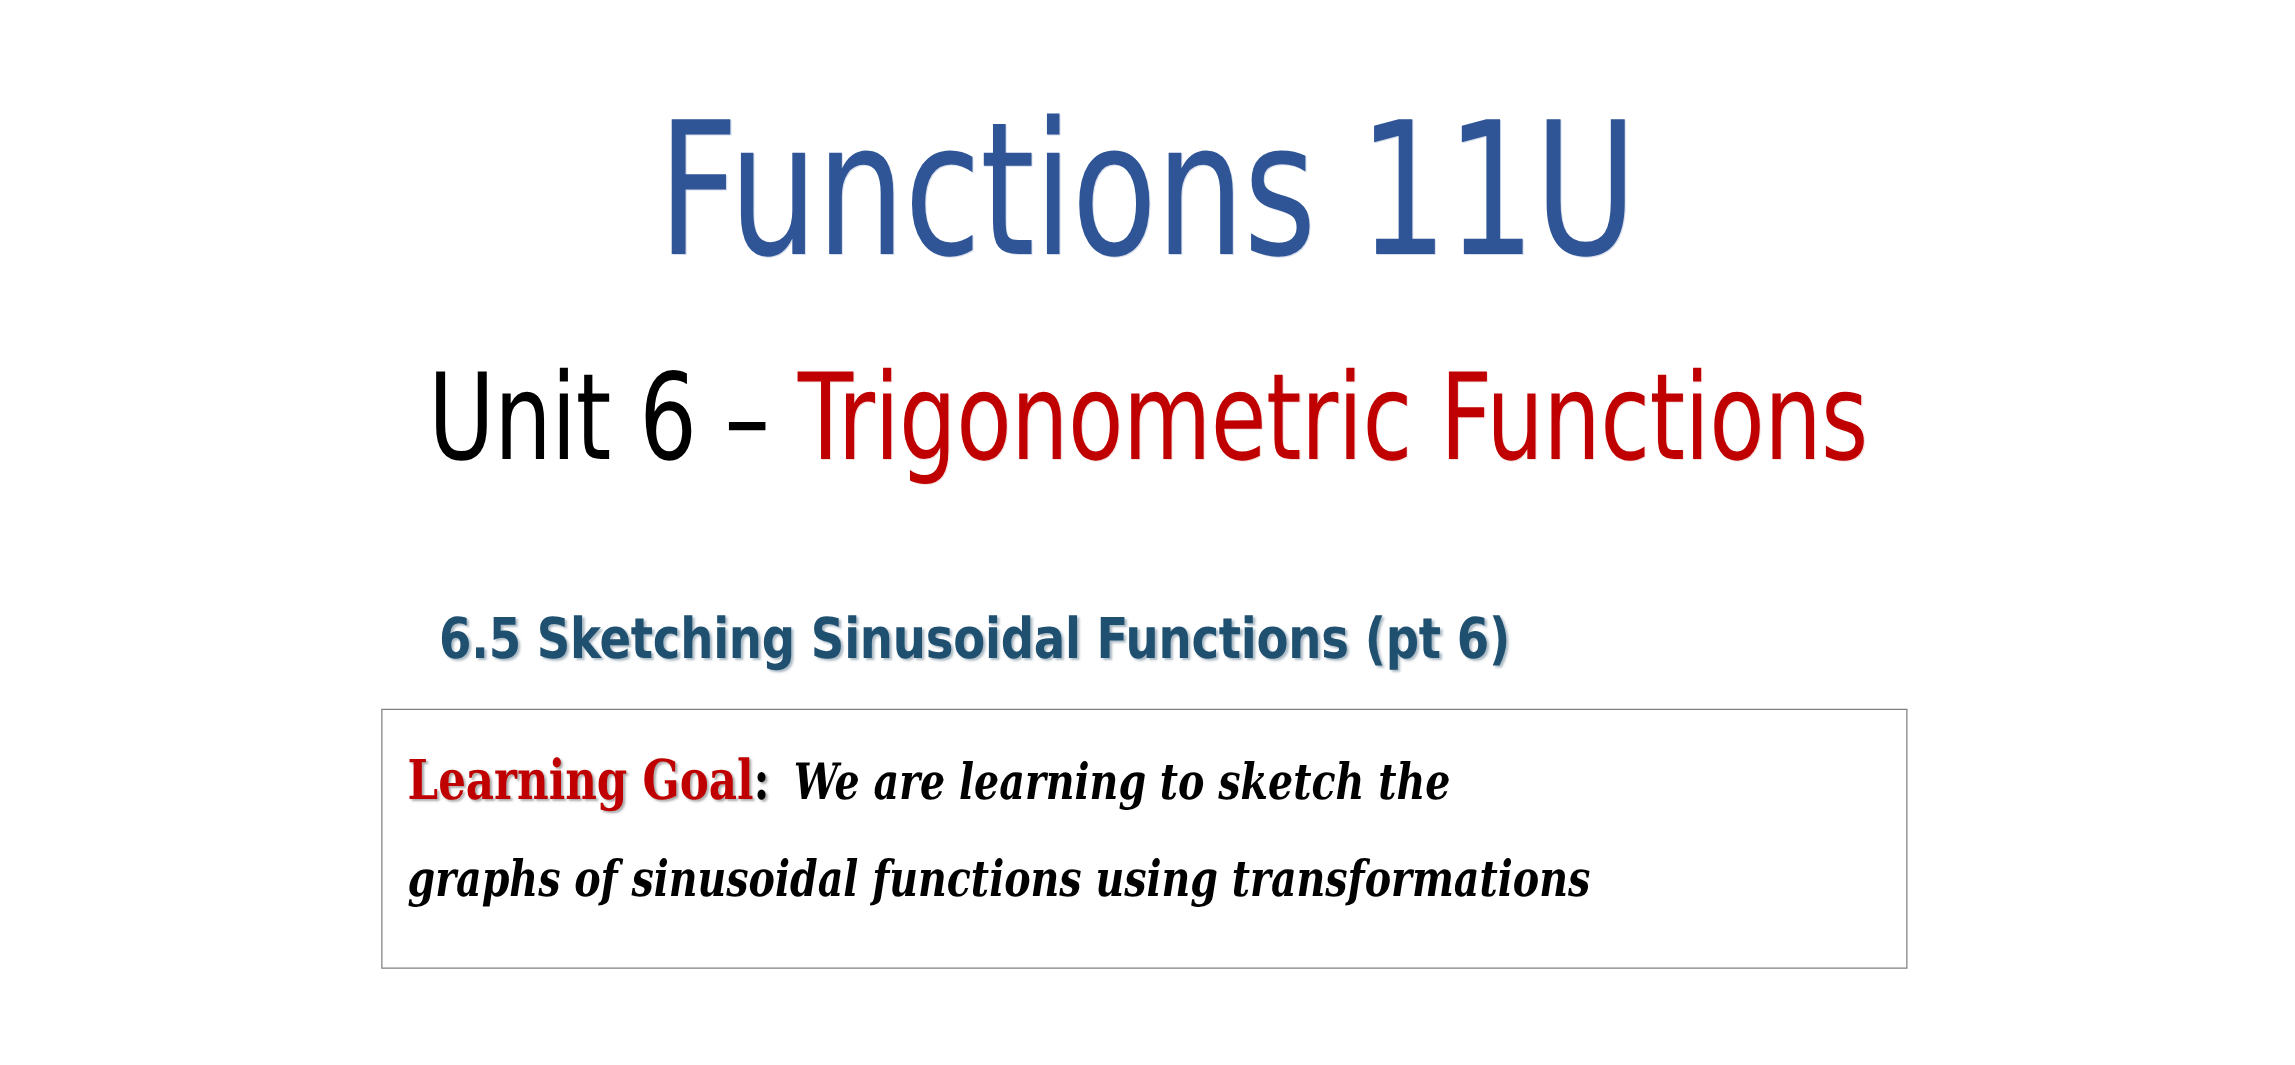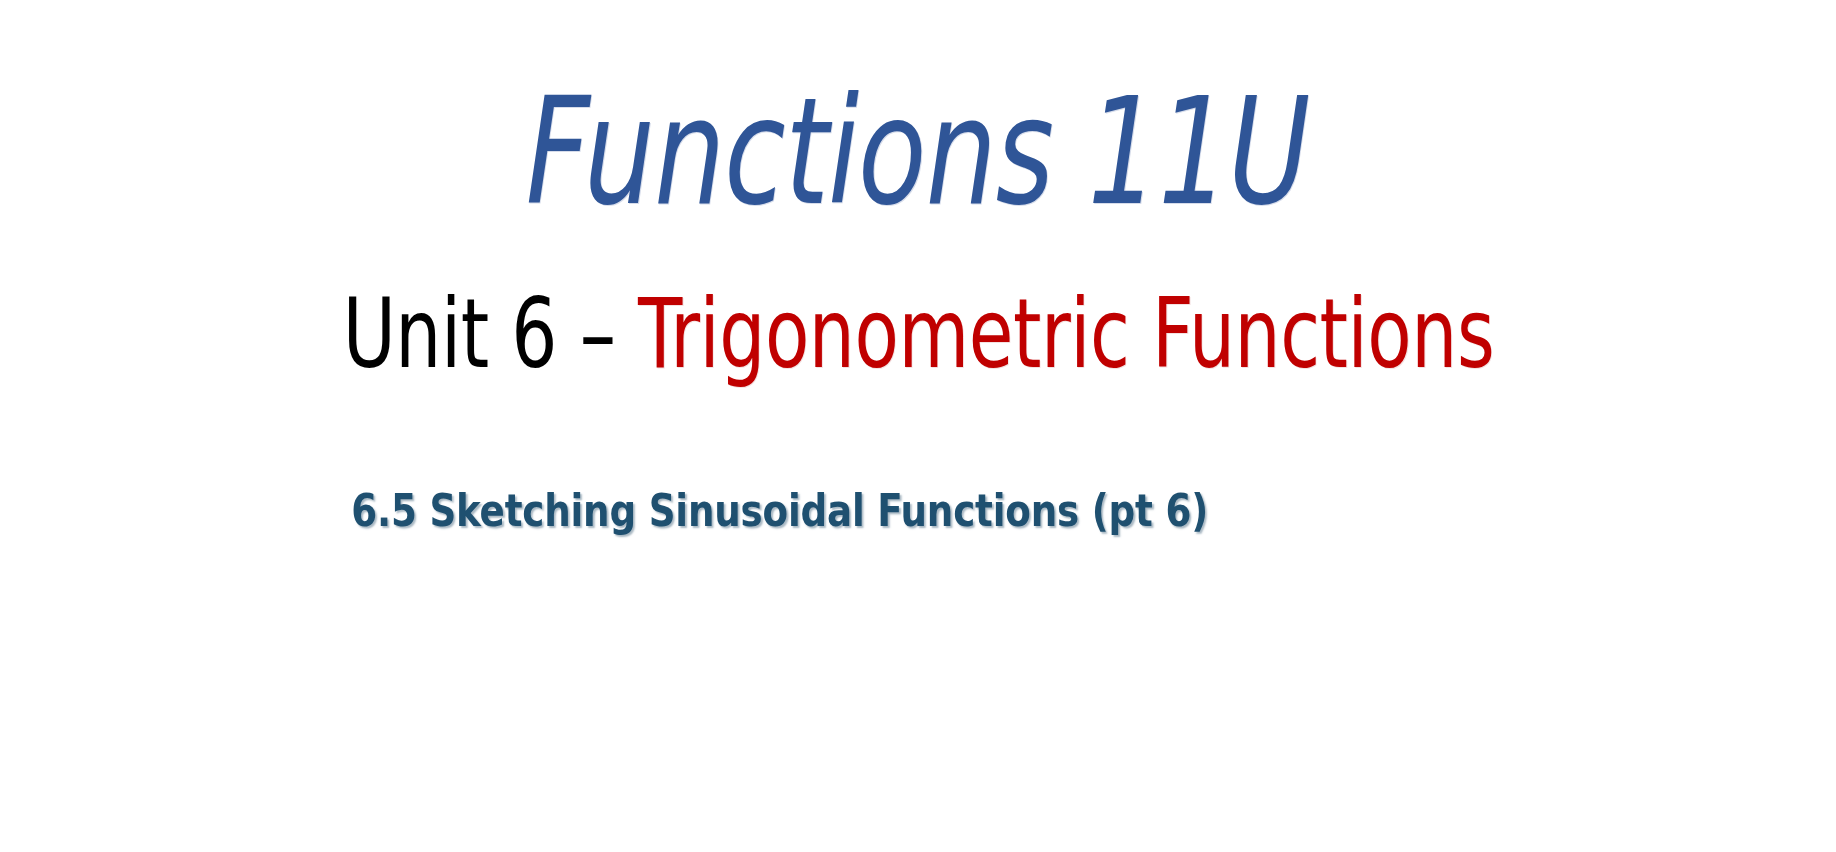--- a/index.html
+++ b/index.html
@@ -22,21 +22,20 @@
     background: #ffffff;
   }
 
   
   .title-row {
     position: absolute;
     left: 0;
     top: 78px;
     width: 1836px;
     text-align: center;
-    font-style: italic;
   }
   .main-title {
     display: inline-block;
     font-family: "DejaVu Sans Condensed", "Liberation Sans Narrow", "Liberation Sans", sans-serif;
     font-weight: 400;
     font-size: 148px;
     line-height: 1.0;
     letter-spacing: -1px;
     color: #2F5597;
     transform: scaleX(0.84);
@@ -156,14 +155,24 @@
   <div class="subtitle-row">
     <span class="subtitle">
       <span class="unit-part">Unit 6 – </span><span class="topic-part">Trigonometric Functions</span>
     </span>
   </div>
 
   <div class="section-row">
     <span class="section-heading">6.5 Sketching Sinusoidal Functions (pt 6)</span>
   </div>
 
+  <div class="goal-box">
+    <div class="goal-inner">
+      <div class="goal-line">
+        <span class="goal-label">Learning Goal</span><span class="goal-colon">:</span><span class="goal-spacer"></span><span class="goal-text">We are learning to sketch the</span>
+      </div>
+      <div class="goal-line">
+        <span class="goal-text">graphs of sinusoidal functions using transformations</span>
+      </div>
+    </div>
+  </div>
 
 </div>
 
 </body></html>

